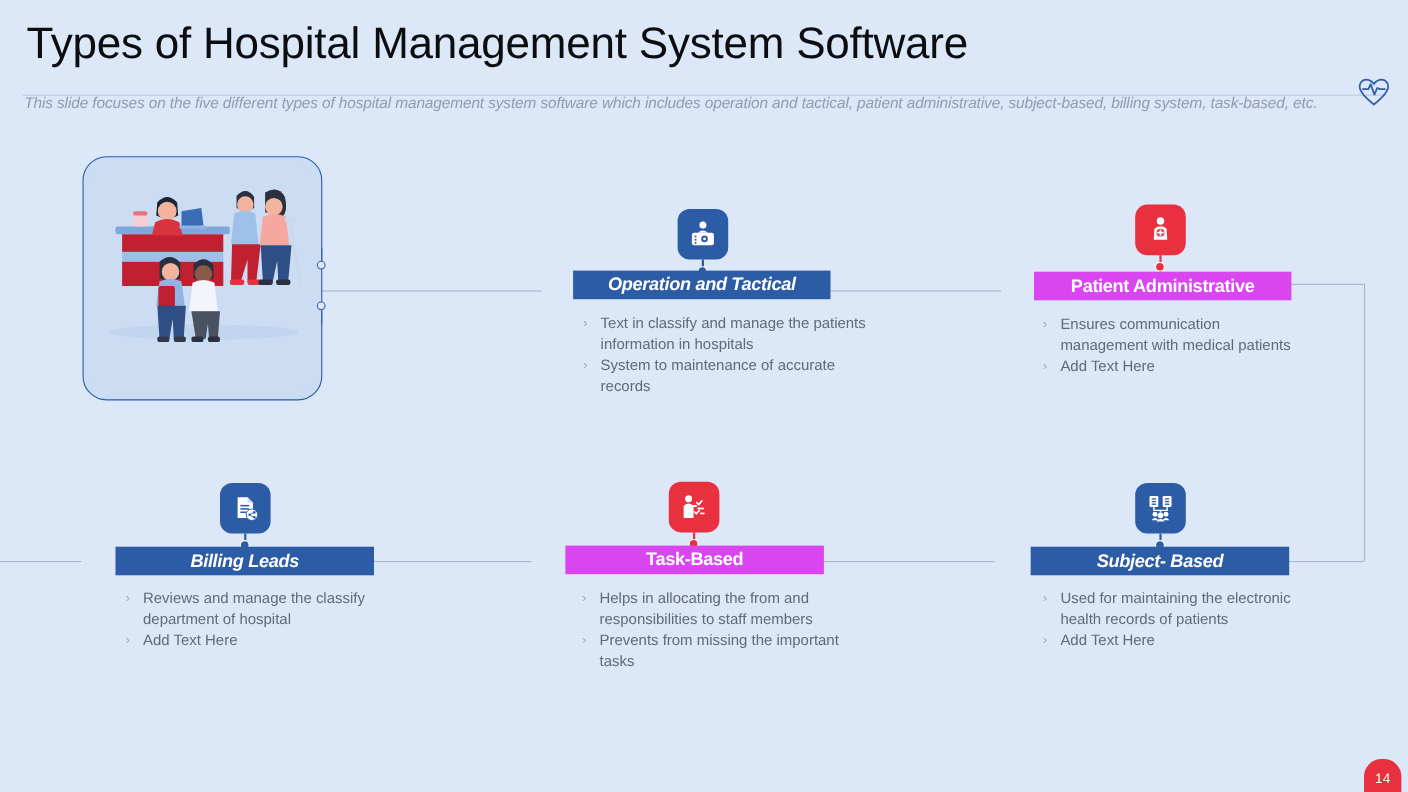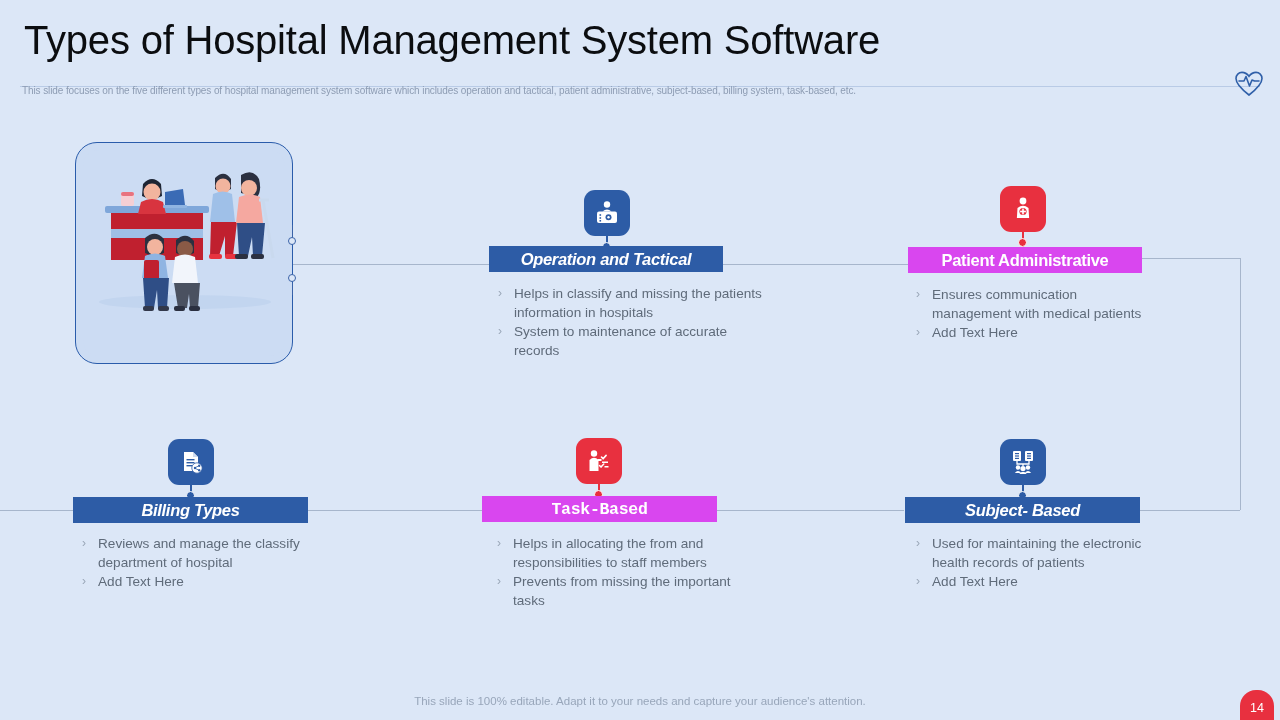--- a/index.html
+++ b/index.html
@@ -6,20 +6,21 @@
   html, body {
     width: 1280px; height: 720px;
     background: #dce7f7;
     font-family: "Liberation Sans", sans-serif;
     overflow: hidden;
   }
   #slide {
     position: relative;
     width: 1280px; height: 720px;
     background: #dce7f7;
+    padding-left: 32px;
   }
 
   
   #title {
     position: absolute;
     left: 24px; top: 18px;
     font-size: 40px;
     font-weight: 400;
     letter-spacing: -0.2px;
     color: #0b0d10;
@@ -28,24 +29,25 @@
   }
   #header-rule {
     position: absolute;
     left: 20px; top: 86px;
     width: 1240px; height: 1px;
     background: #b9cbe6;
   }
   #subtitle {
     position: absolute;
     left: 22px; top: 85px;
-    font-size: 10px;
+    font-size: 14px;
     color: #8d9cb3;
     letter-spacing: -0.1px;
     white-space: nowrap;
+    font-style: italic;
   }
   #logo {
     position: absolute;
     right: 16px; top: 70px;
     width: 30px; height: 28px;
   }
 
   
   .hline { position: absolute; height: 1px; background: #a7b6cc; }
   .vline { position: absolute; width: 1px; background: #a7b6cc; }
@@ -246,21 +248,21 @@
         <rect x="6.5" y="18.2" width="1.6" height="1.6" fill="#2d5ca6"></rect>
         <rect x="6.5" y="21" width="1.6" height="1.6" fill="#2d5ca6"></rect>
       </svg>
     </div>
     <div class="tile-stem blue" style="left:606px; top:236px;"></div>
     <div class="tile-node blue" style="left:602px; top:242px;"></div>
     <div class="bar blue" style="left:489px; top:246px; width:234px;">Operation and Tactical</div>
     <div class="bullets" style="left:498px; top:284px; width:272px;">
       <div class="bullet-row">
         <span class="bullet-mark">›</span>
-        <span class="bullet-text">Helps in classify and missing the patients information in hospitals</span>
+        <span class="bullet-text">Text in classify and manage the patients information in hospitals</span>
       </div>
       <div class="bullet-row">
         <span class="bullet-mark">›</span>
         <span class="bullet-text">System to maintenance of accurate records</span>
       </div>
     </div>
   </div>
 
   <div class="card">
     <div class="icon-tile red" style="left:1000px; top:186px;">
@@ -297,21 +299,21 @@
         <rect x="9.5" y="17" width="5.5" height="1.4" fill="#2d5ca6"></rect>
         <circle cx="20" cy="20" r="5.2" fill="#ffffff" stroke="#2d5ca6" stroke-width="0.8"></circle>
         <circle cx="22.2" cy="17.8" r="1.2" fill="#2d5ca6"></circle>
         <circle cx="22.2" cy="22.2" r="1.2" fill="#2d5ca6"></circle>
         <circle cx="18" cy="20" r="1.2" fill="#2d5ca6"></circle>
         <path d="M18.8 19.3 L21.4 18.1 M18.8 20.7 L21.4 21.9" stroke="#2d5ca6" stroke-width="0.8"></path>
       </svg>
     </div>
     <div class="tile-stem blue" style="left:190px; top:485px;"></div>
     <div class="tile-node blue" style="left:186px; top:491px;"></div>
-    <div class="bar blue" style="left:73px; top:497px; width:235px;">Billing Types</div>
+    <div class="bar blue" style="left:73px; top:497px; width:235px;">Billing Leads</div>
     <div class="bullets" style="left:82px; top:534px; width:262px;">
       <div class="bullet-row">
         <span class="bullet-mark">›</span>
         <span class="bullet-text">Reviews and manage the classify department of hospital</span>
       </div>
       <div class="bullet-row">
         <span class="bullet-mark">›</span>
         <span class="bullet-text">Add Text Here</span>
       </div>
     </div>
@@ -324,21 +326,21 @@
         <path d="M4.5 13 q4.5 -4.5 9 0 l0 11 h-9 Z" fill="#ffffff"></path>
         <path d="M12.5 12 h4 v2 h-4 Z" fill="#ffffff"></path>
         <path d="M16.5 10 l1.6 1.8 l3 -3.4" stroke="#ffffff" stroke-width="1.6" fill="none" stroke-linecap="round" stroke-linejoin="round"></path>
         <rect x="17" y="14.5" width="6" height="1.5" fill="#ffffff"></rect>
         <path d="M14.5 18.5 l1.5 1.6 l2.8 -3.1" stroke="#ffffff" stroke-width="1.5" fill="none" stroke-linecap="round" stroke-linejoin="round"></path>
         <rect x="19.5" y="19" width="4" height="1.5" fill="#ffffff"></rect>
       </svg>
     </div>
     <div class="tile-stem red" style="left:598px; top:484px;"></div>
     <div class="tile-node red" style="left:594px; top:490px;"></div>
-    <div class="bar red" style="left:482px; top:496px; width:235px;font-family:Liberation Mono, monospace;">Task-Based</div>
+    <div class="bar red" style="left:482px; top:496px; width:235px;">Task-Based</div>
     <div class="bullets" style="left:497px; top:534px; width:262px;">
       <div class="bullet-row">
         <span class="bullet-mark">›</span>
         <span class="bullet-text">Helps in allocating the from and responsibilities to staff members</span>
       </div>
       <div class="bullet-row">
         <span class="bullet-mark">›</span>
         <span class="bullet-text">Prevents from missing the important tasks</span>
       </div>
     </div>
@@ -373,16 +375,15 @@
         <span class="bullet-mark">›</span>
         <span class="bullet-text">Used for maintaining the electronic health records of patients</span>
       </div>
       <div class="bullet-row">
         <span class="bullet-mark">›</span>
         <span class="bullet-text">Add Text Here</span>
       </div>
     </div>
   </div>
 
-  <div id="footer">This slide is 100% editable. Adapt it to your needs and capture your audience's attention.</div>
   <div id="page-badge">14</div>
 
 </div>
 
 </body></html>

